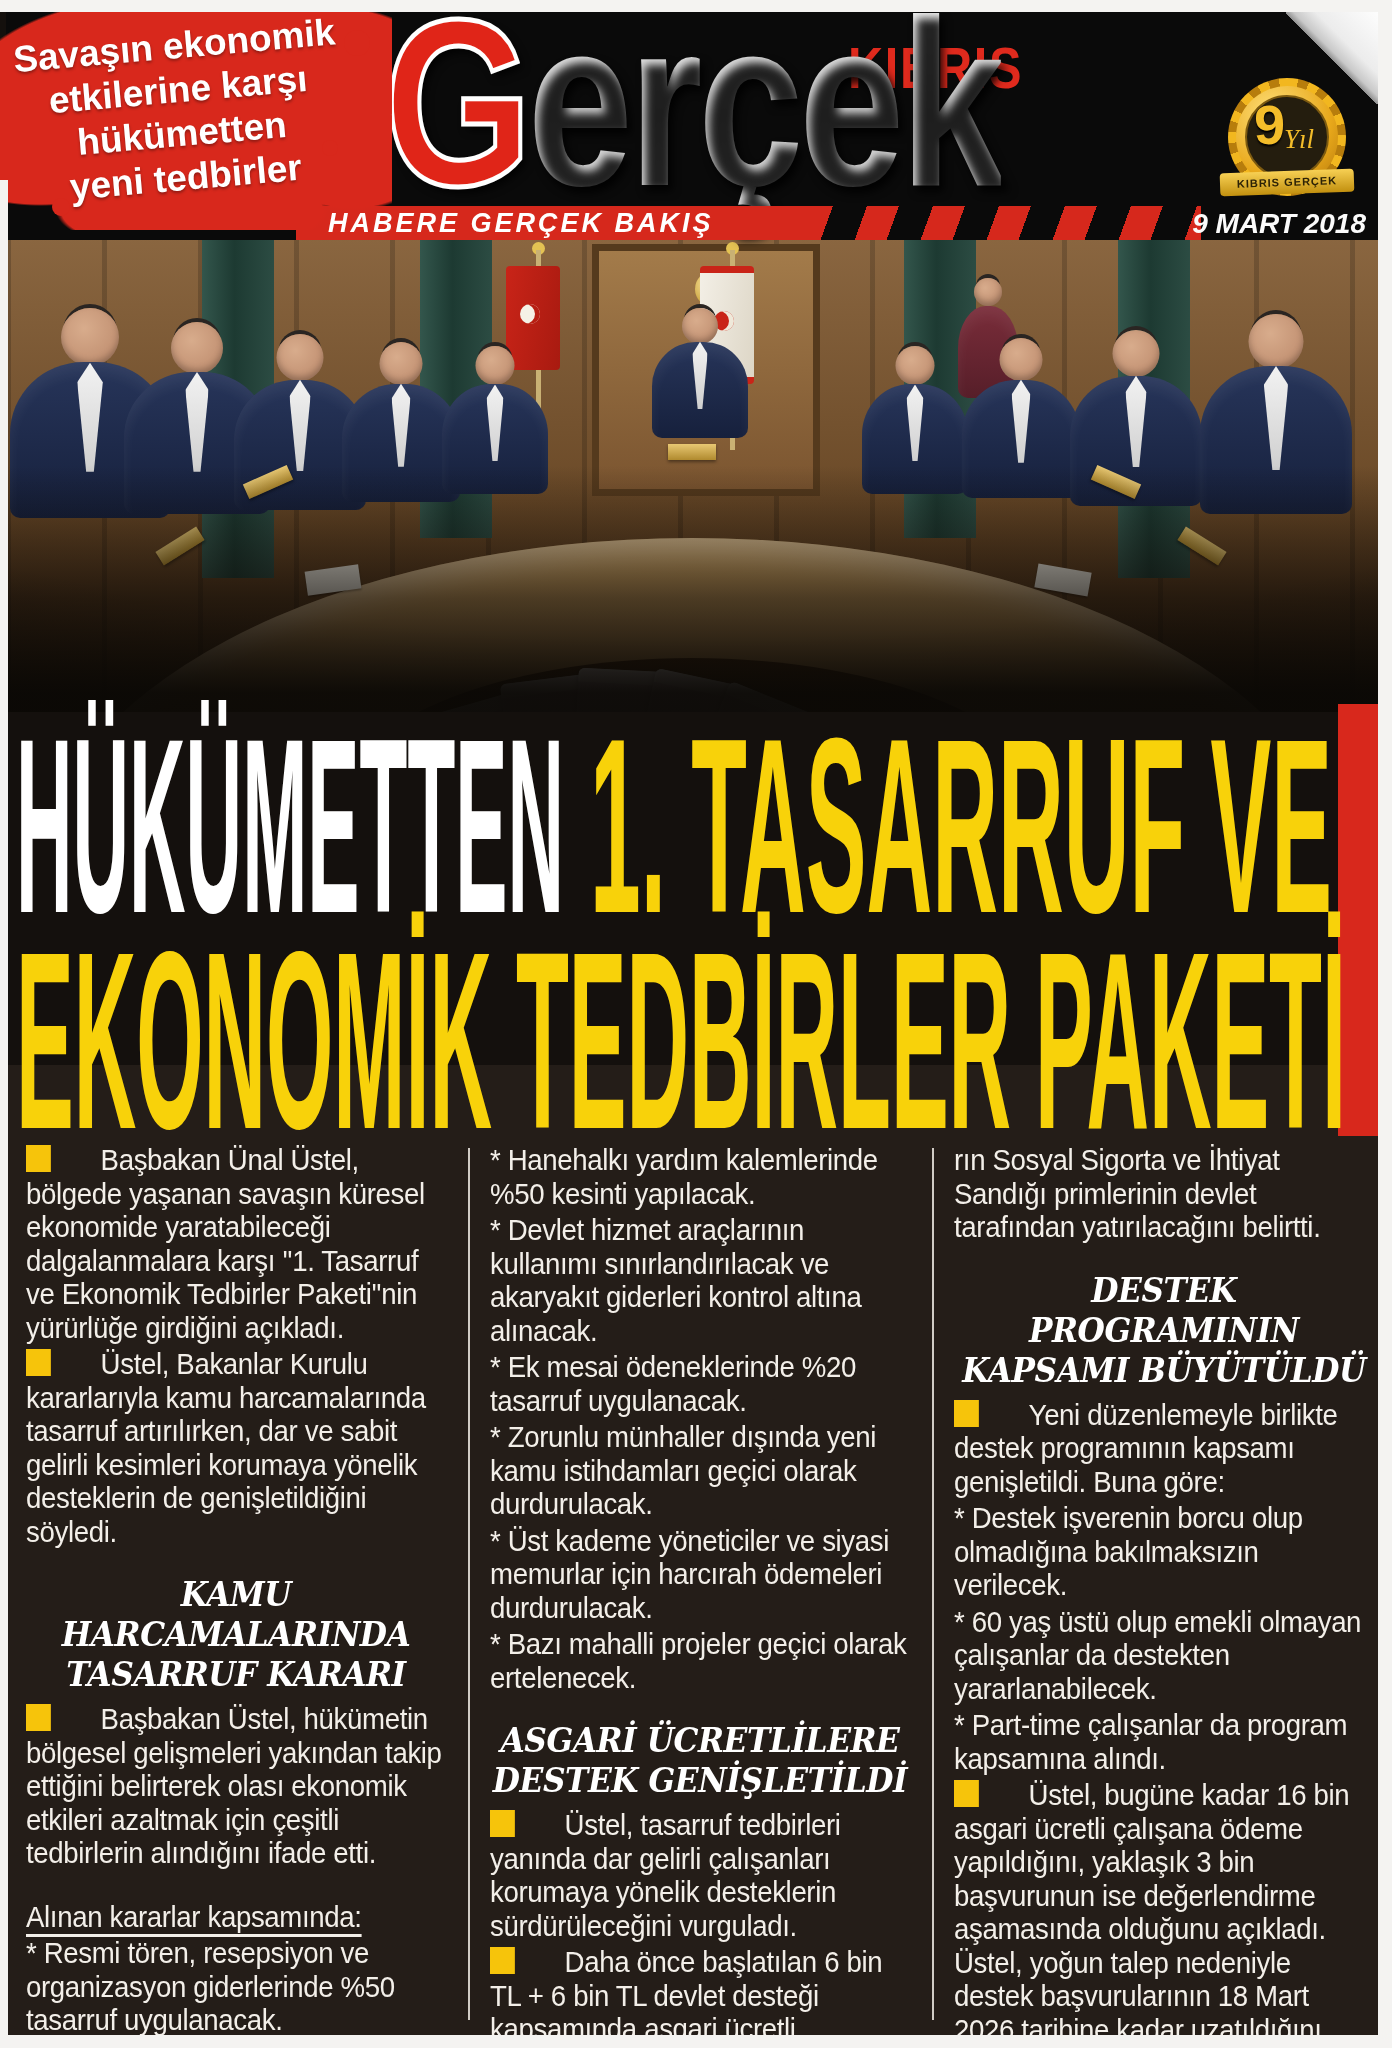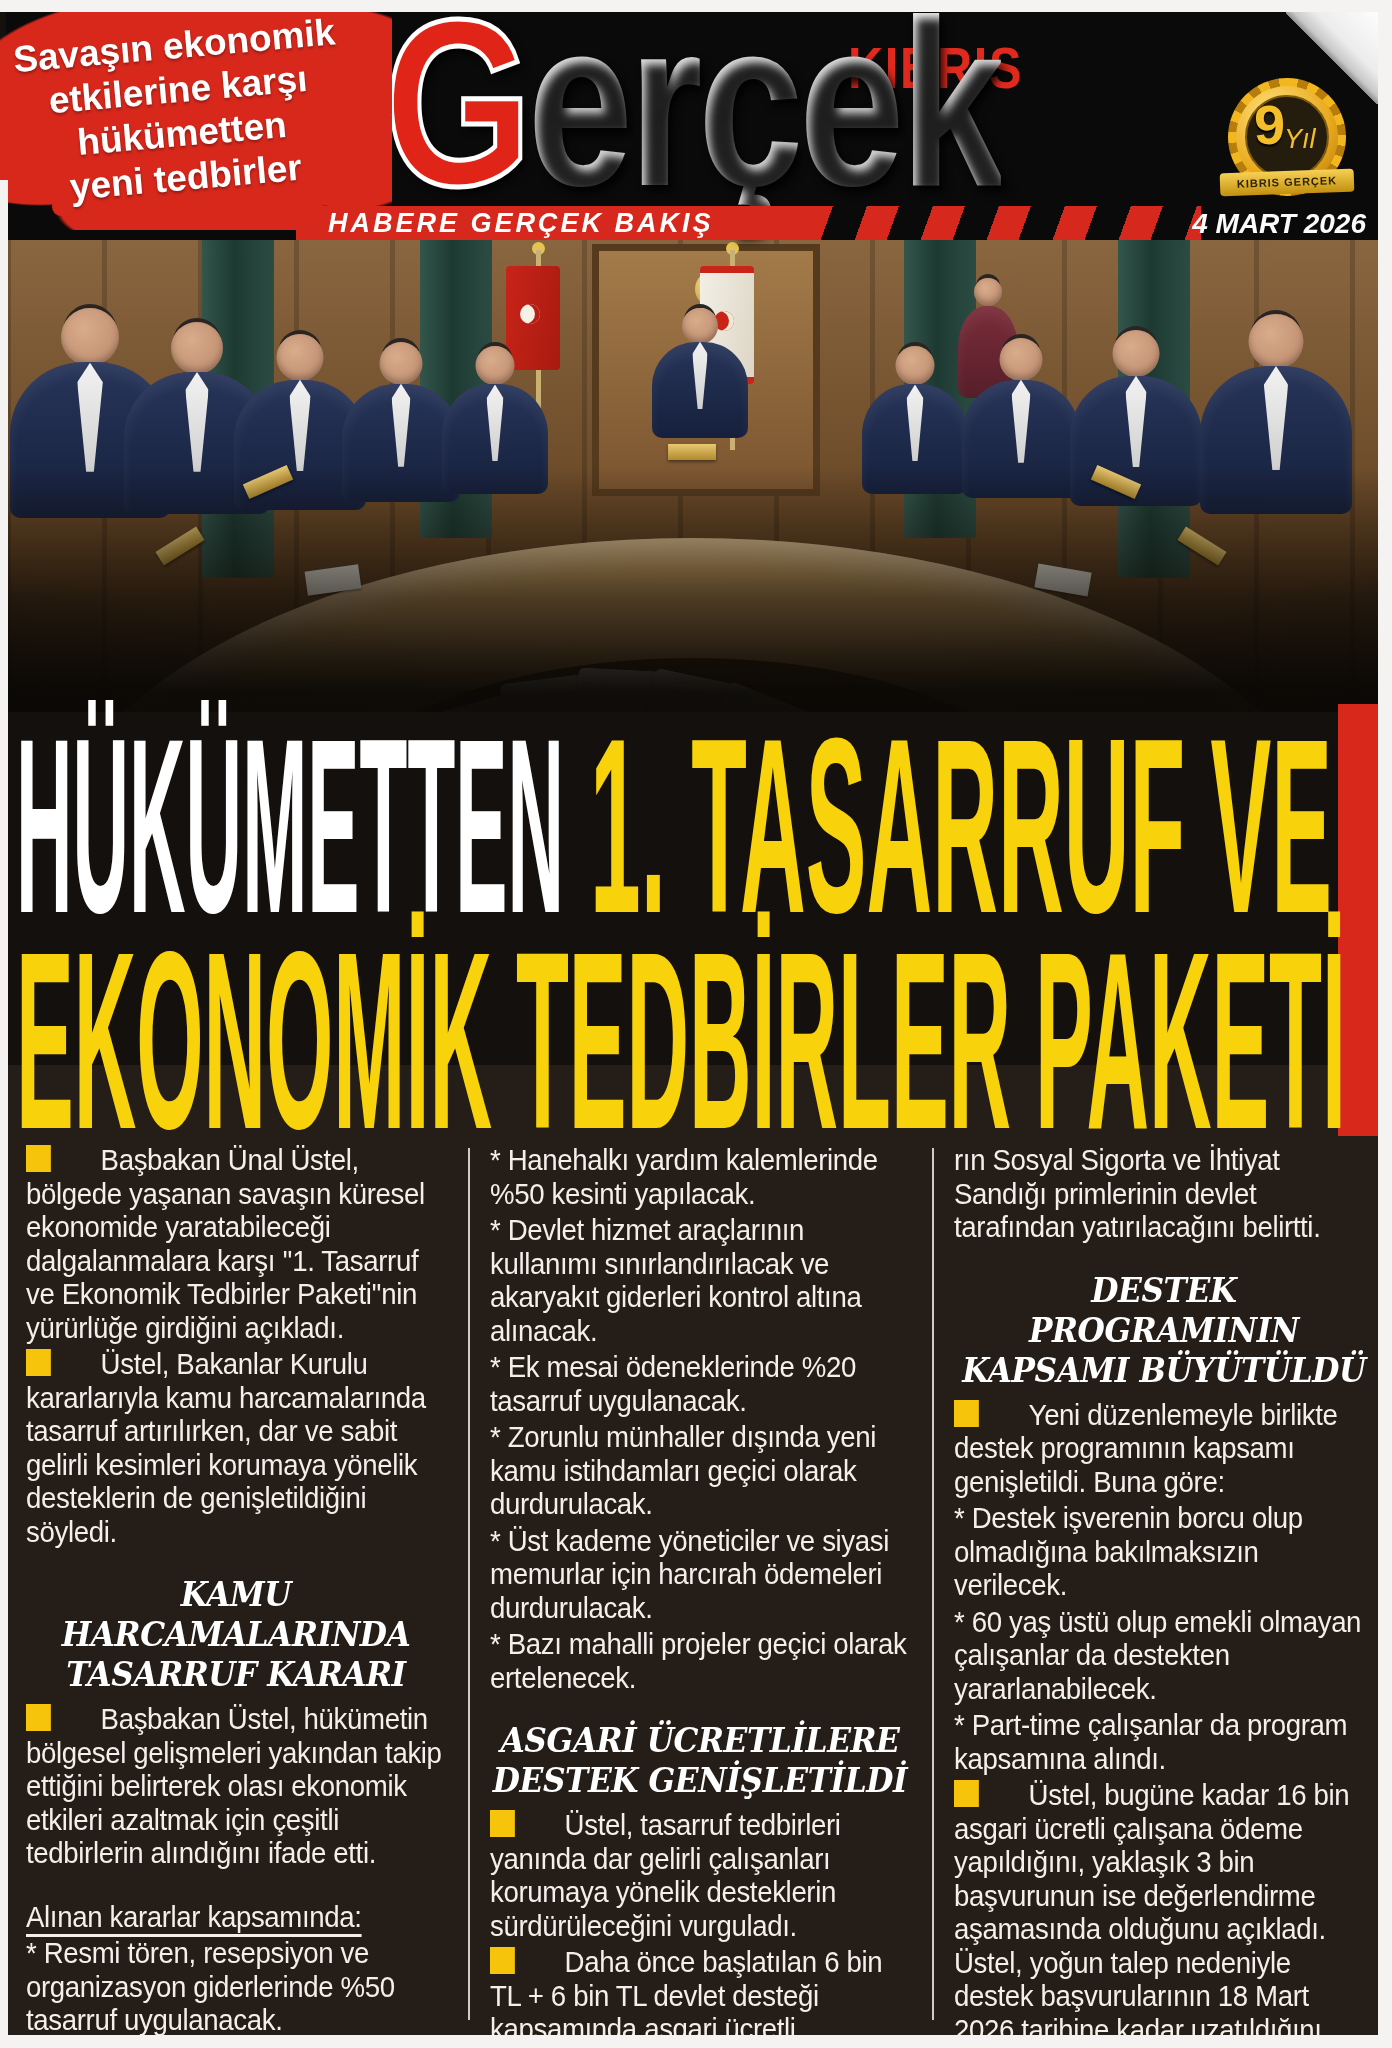--- a/index.html
+++ b/index.html
@@ -41,21 +41,21 @@
      font-weight:bold;font-size:37px;line-height:44px;transform:rotate(-5deg);text-shadow:0 2px 3px rgba(0,0,0,.35);}
   
   .badge{position:absolute;left:1222px;top:66px;width:118px;height:118px;z-index:12;}
   .badge .scallop{position:absolute;inset:0;border-radius:50%;
      background:repeating-conic-gradient(#f2b71f 0 11deg,#b77d0c 11deg 22deg);}
   .badge .mid{position:absolute;inset:8px;border-radius:50%;
      background:radial-gradient(circle at 35% 28%,#ffe07a,#e8a81b 60%,#b07409);}
   .badge .core{position:absolute;inset:17px;border-radius:50%;background:#241d0e;border:2px solid #7c5a10;}
   .badge .nine{position:absolute;left:26px;top:14px;font-weight:bold;font-size:56px;color:#f4bd2a;
      text-shadow:0 2px 2px #000;}
-  .badge .yil{position:absolute;left:56px;top:46px;font-family:Liberation Sans, sans-serif;font-style:italic;
+  .badge .yil{position:absolute;left:56px;top:46px;font-family:Liberation Serif, serif;font-style:italic;
      font-size:27px;color:#f4bd2a;}
   .badge .ribbon{position:absolute;left:-8px;bottom:2px;width:134px;height:23px;border-radius:4px;
      background:linear-gradient(#f7d054,#c2900f);transform:rotate(-2deg);text-align:center;
      font-weight:bold;font-size:11px;letter-spacing:1px;color:#2c2206;line-height:23px;}
   
   .curl{position:absolute;right:14px;top:12px;width:92px;height:92px;z-index:35;
      background:linear-gradient(225deg,#fdfdfd 0%,#ececec 34%,#c9c9c9 46%,#8e8e8e 51%,rgba(0,0,0,0) 51%);}
 
   
   .photo{position:absolute;left:6px;top:238px;width:1372px;height:474px;overflow:hidden;
@@ -134,21 +134,21 @@
       <div class="mid"></div>
       <div class="core"></div>
       <div class="nine">9</div>
       <div class="yil">Yıl</div>
       <div class="ribbon">KIBRIS GERÇEK</div>
     </div>
     <div class="tagbar">
       <div class="solid"></div>
       <div class="stripes"></div>
       <div class="tagline">HABERE GERÇEK BAKIŞ</div>
-      <div class="issuedate">4 MART 2026</div>
+      <div class="issuedate">9 MART 2018</div>
     </div>
   </div>
 
   <div class="splash">
     <div class="blob"></div>
     <div class="spot" style="left:352px;top:40px;width:26px;height:26px;"></div>
     <div class="spot" style="left:330px;top:150px;width:16px;height:16px;"></div>
     <div class="spot" style="left:60px;top:208px;width:18px;height:18px;"></div>
     <div class="txt">
       <div>Savaşın ekonomik</div>

